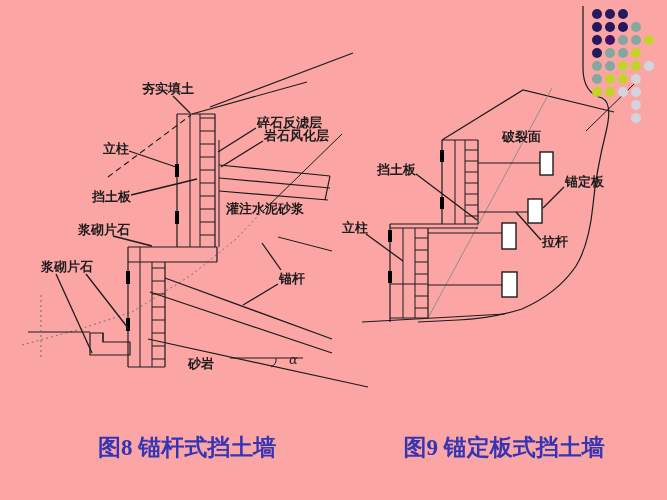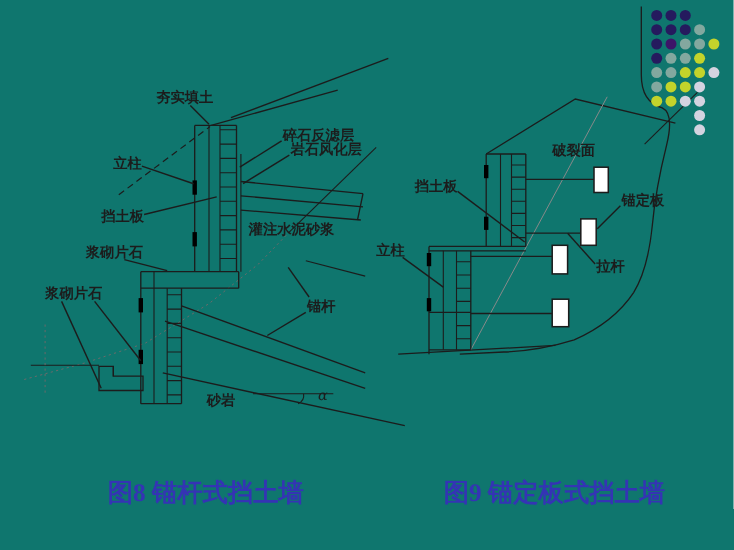--- a/index.html
+++ b/index.html
@@ -1,16 +1,16 @@
 <!DOCTYPE html>
 <html><head>
 <meta charset="utf-8">
 <style>
   html,body{margin:0;padding:0;background:#fff;}
-  #slide{position:relative;width:667px;height:500px;background:#0f766e;overflow:hidden;
+  #slide{position:relative;width:667px;height:500px;background:#fca5a5;overflow:hidden;
          font-family:"Liberation Serif", serif;}
   svg{position:absolute;left:0;top:0;}
   .lbl{font-family:"Liberation Serif", serif;font-size:13px;font-weight:bold;fill:#1c1c1c;}
   .alpha{font-family:"DejaVu Serif", serif;font-size:13px;font-style:italic;fill:#1c1c1c;}
   .caption{font-family:"Liberation Serif", serif;font-size:23px;font-weight:bold;fill:#3434b4;}
   .ln{stroke:#1c1c1c;stroke-width:1.2;fill:none;}
   .thin{stroke:#1c1c1c;stroke-width:1;fill:none;}
   .lead{stroke:#1c1c1c;stroke-width:1.3;fill:none;}
   .faint{stroke:#8a8a8a;stroke-width:0.9;fill:none;}
   .dotted{stroke:#6a6a6a;stroke-width:0.9;fill:none;stroke-dasharray:2 3;}

